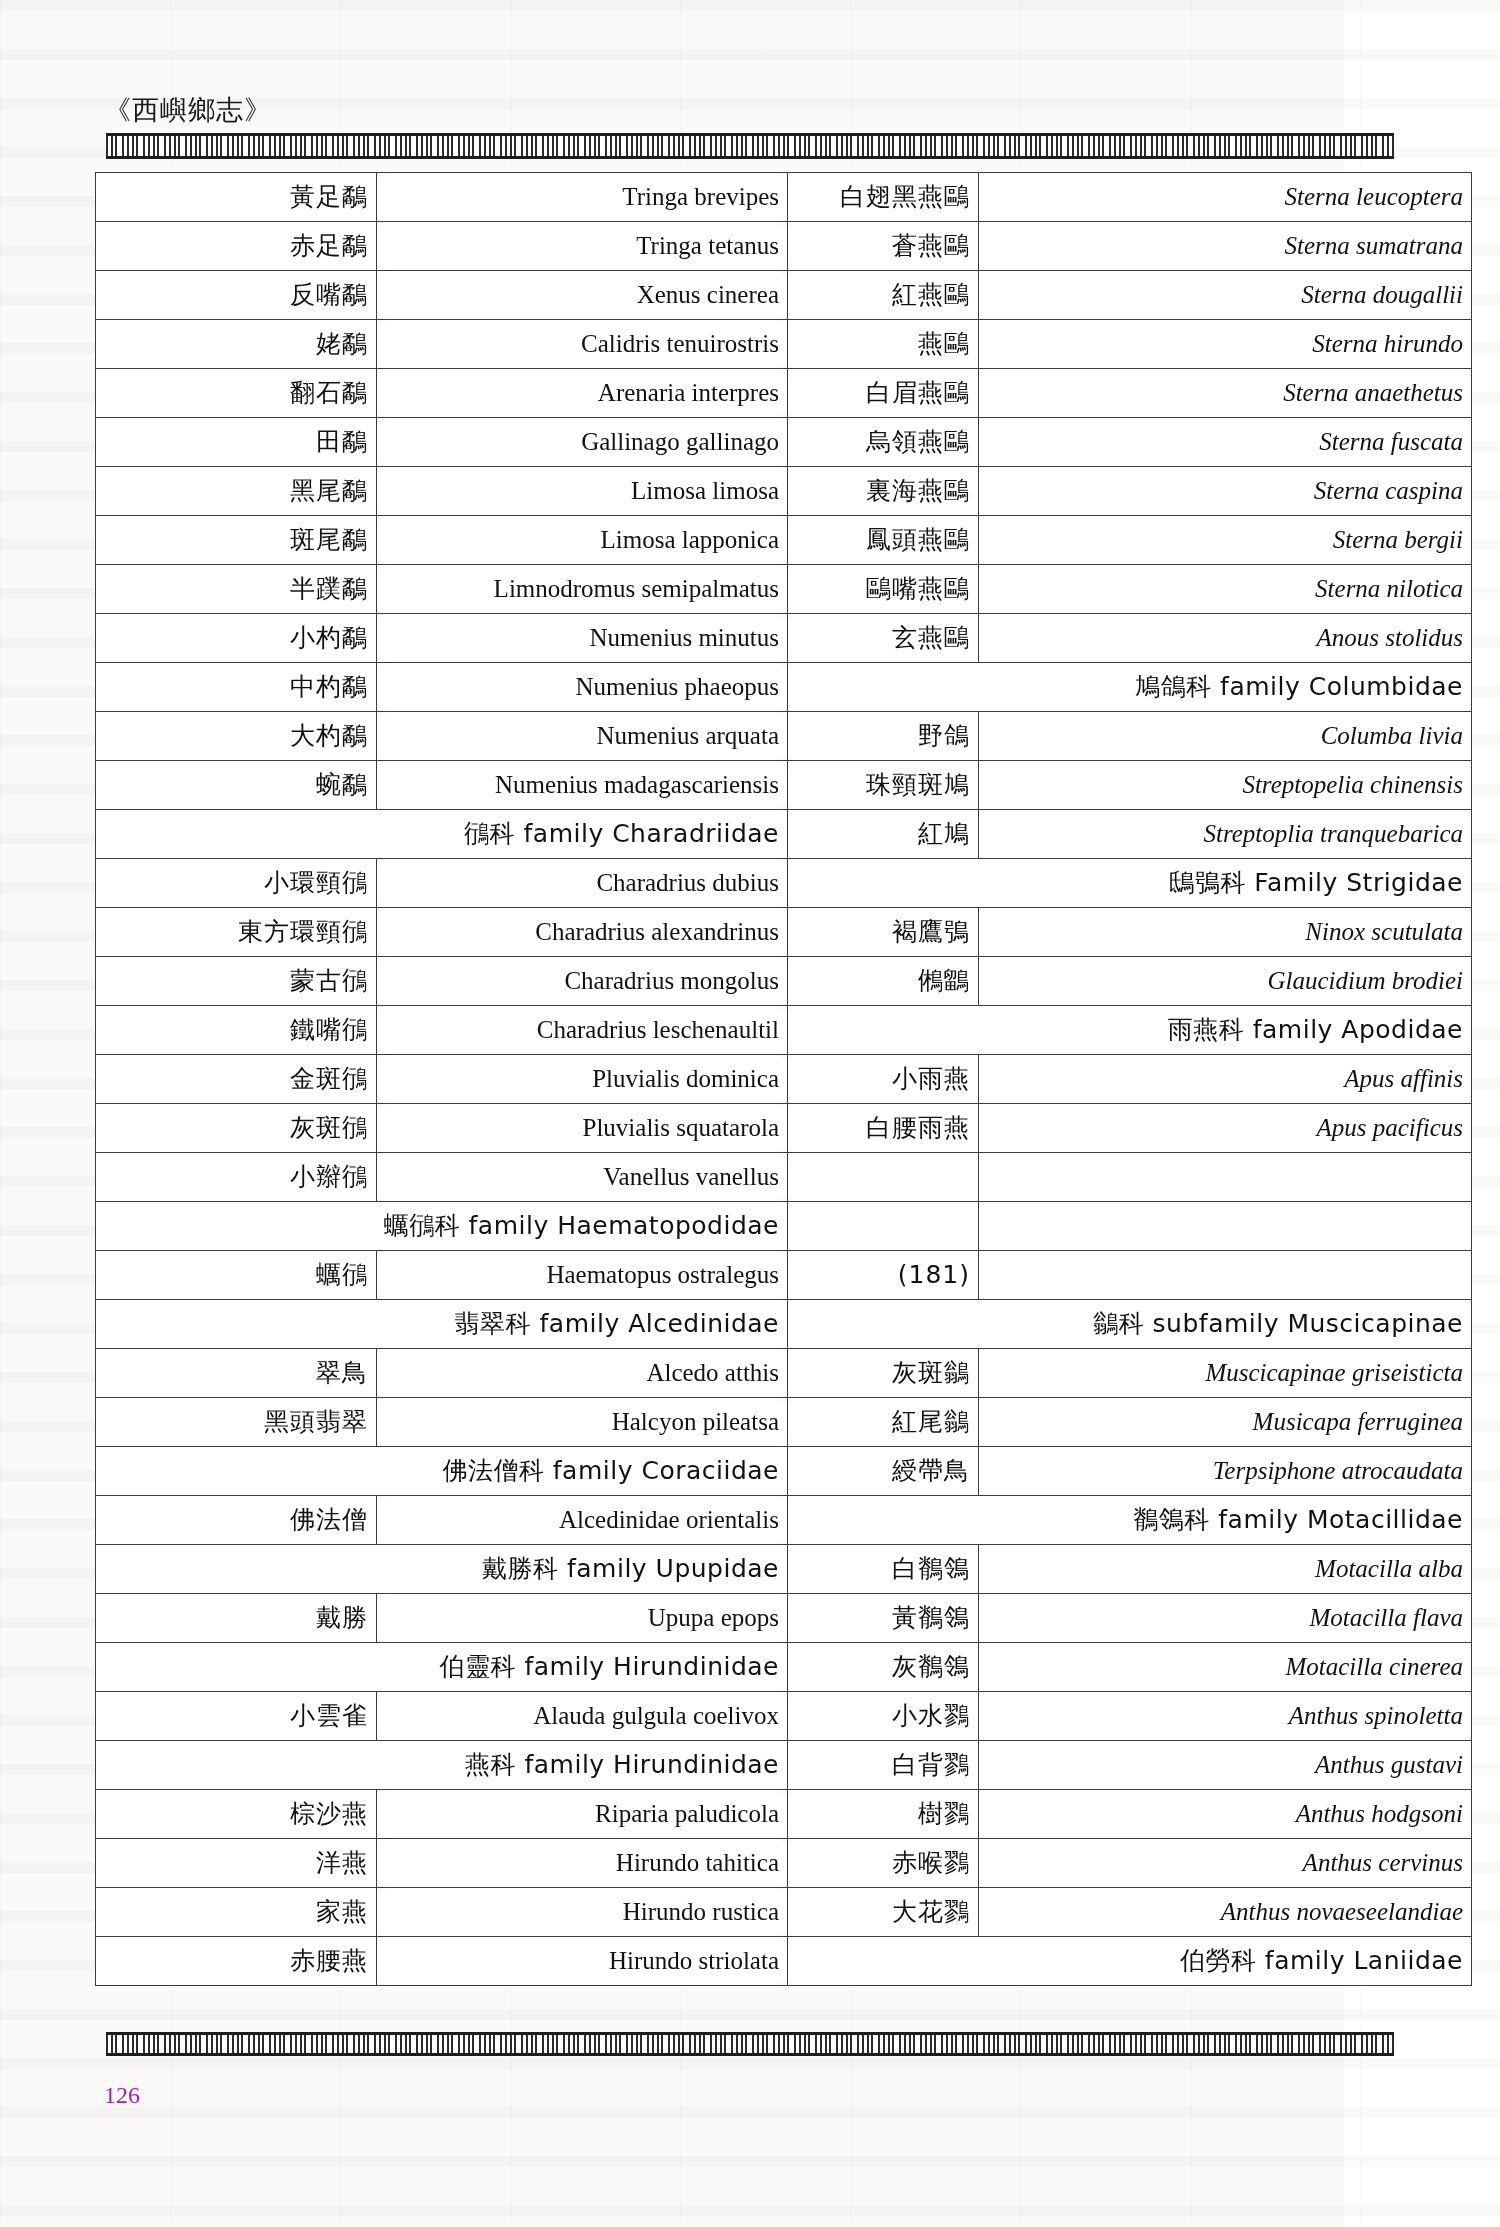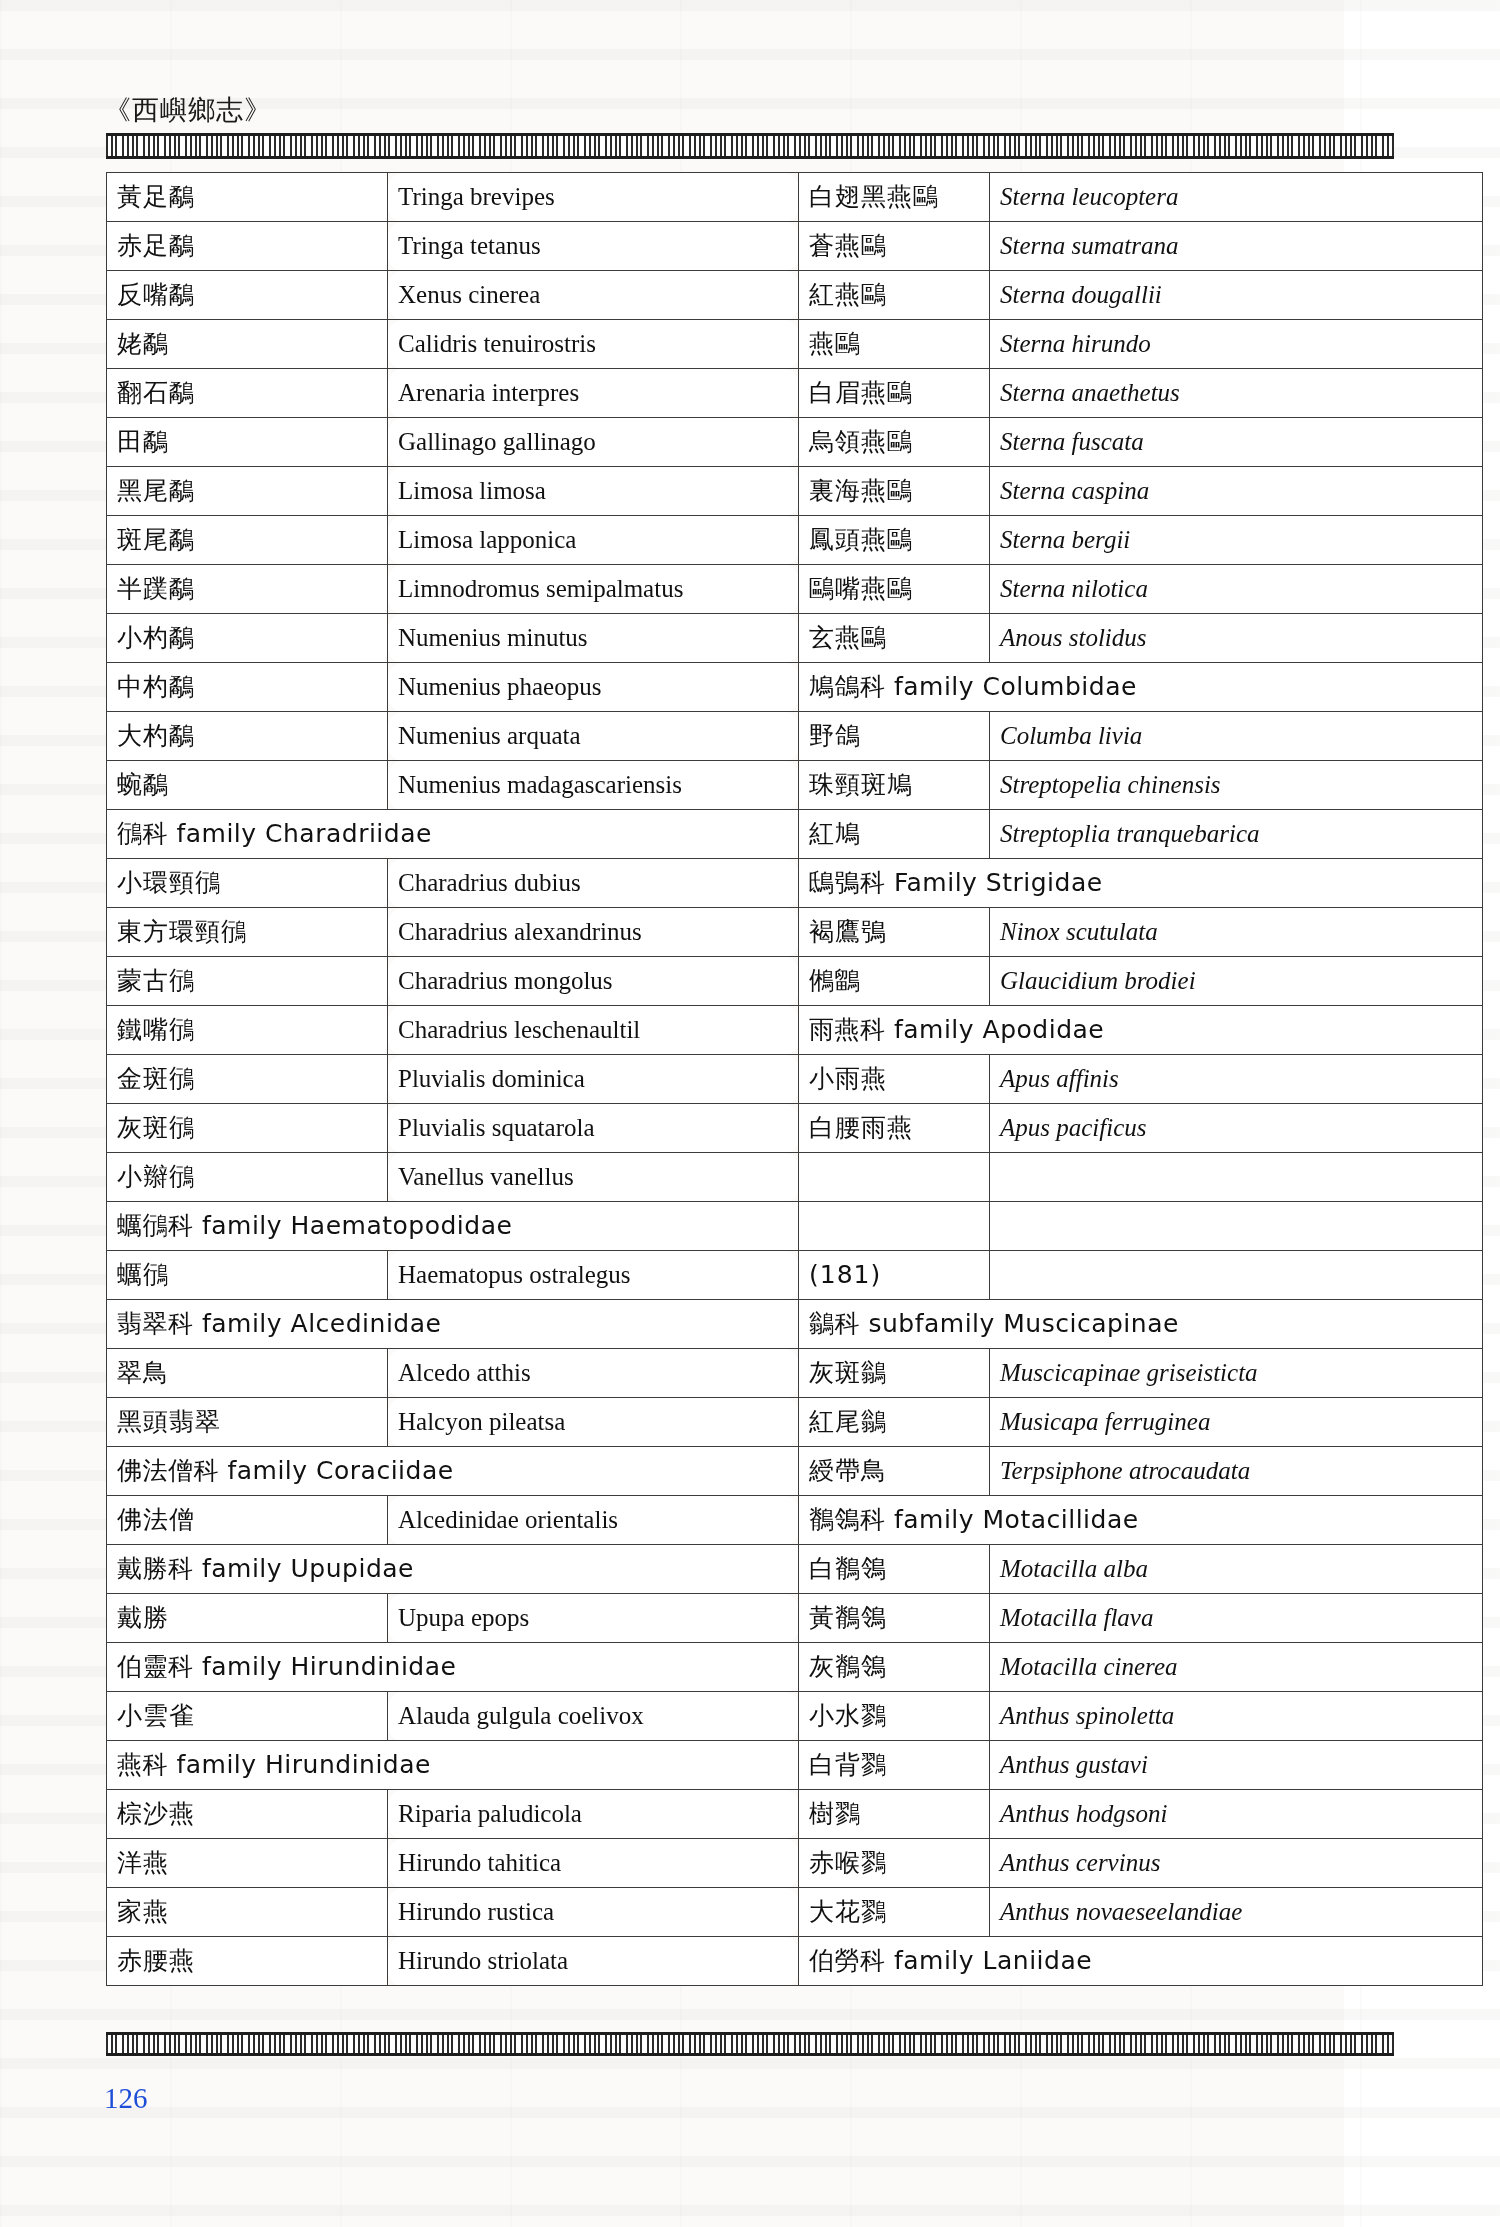--- a/index.html
+++ b/index.html
@@ -81,23 +81,24 @@
         #ffffff 18px, #ffffff 21px
       );
     border-top: 3px solid #1d1d1d;
     border-bottom: 3px solid #1d1d1d;
   }
   .rule-top { top: 133px; }
   .rule-bottom { top: 2032px; height: 18px; }
 
   .table-wrap {
     position: absolute;
-    left: 106px;
+    left: 95px;
     top: 172px;
     width: 1310px;
+    text-align: right;
   }
   table.birds {
     border-collapse: collapse;
     table-layout: fixed;
     width: 1310px;
   }
   table.birds td {
     border: 1.5px solid #3c3c3c;
     height: 48px;
     padding: 0 8px 0 10px;
@@ -126,23 +127,23 @@
   td.fam {
     background: #b9b7b5;
     font-family: "DejaVu Sans", "Liberation Sans", sans-serif;
     letter-spacing: 0.5px;
   }
 
   .page-number {
     position: absolute;
     left: 104px;
     top: 2082px;
-    font-size: 29px;
+    font-size: 24px;
     font-family: "Liberation Serif", serif;
-    color: #1d4ed8;
+    color: #a21caf;
   }
 </style>
 </head>
 <body>
 
 <div class="page">
   <div class="bleed"></div>
   <div class="bleed2"></div>
 
   <div class="header-title">《西嶼鄉志》</div>

